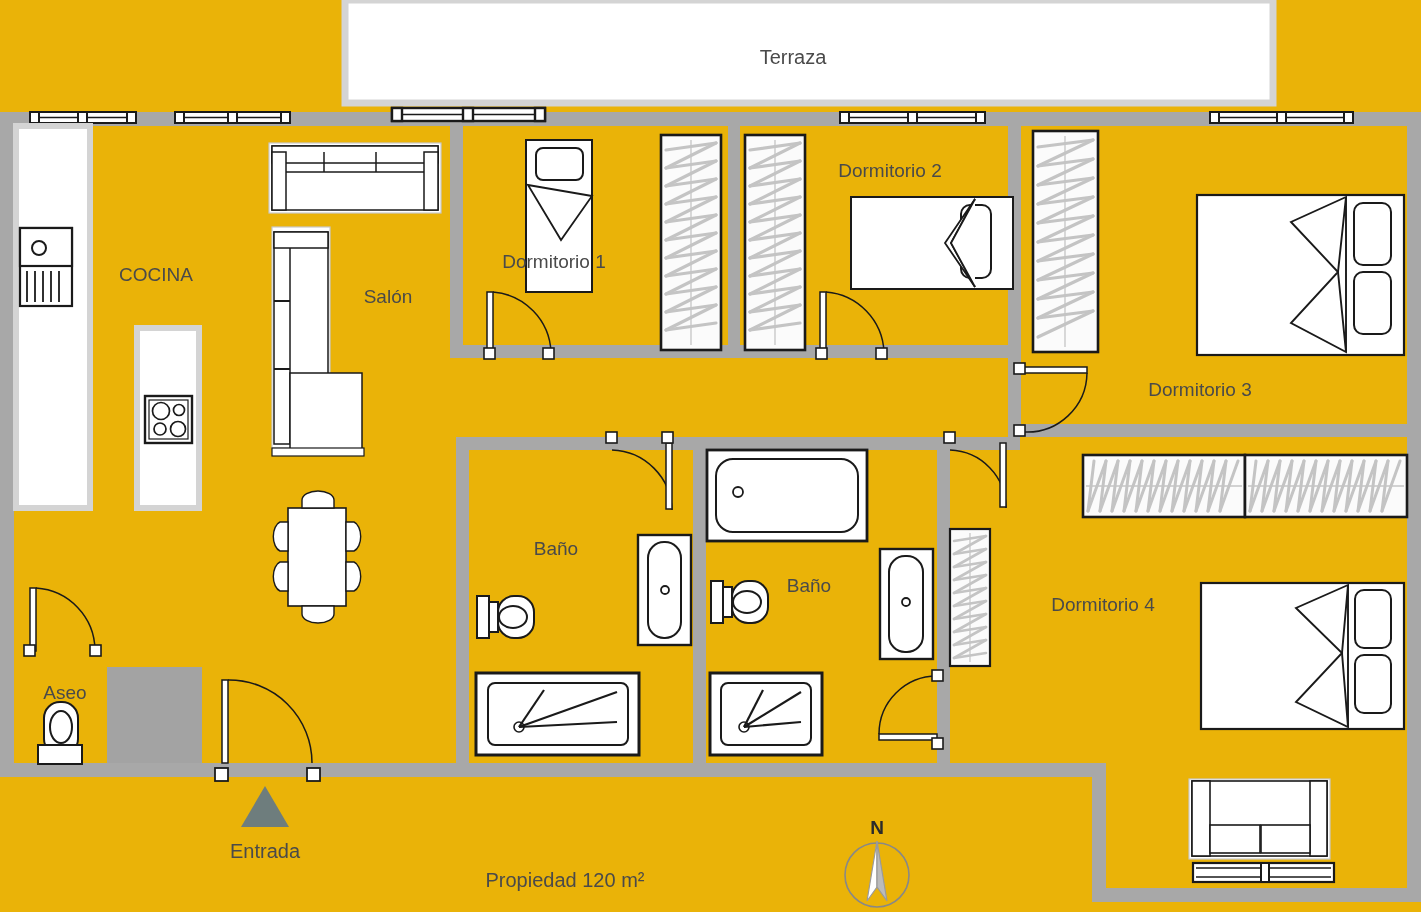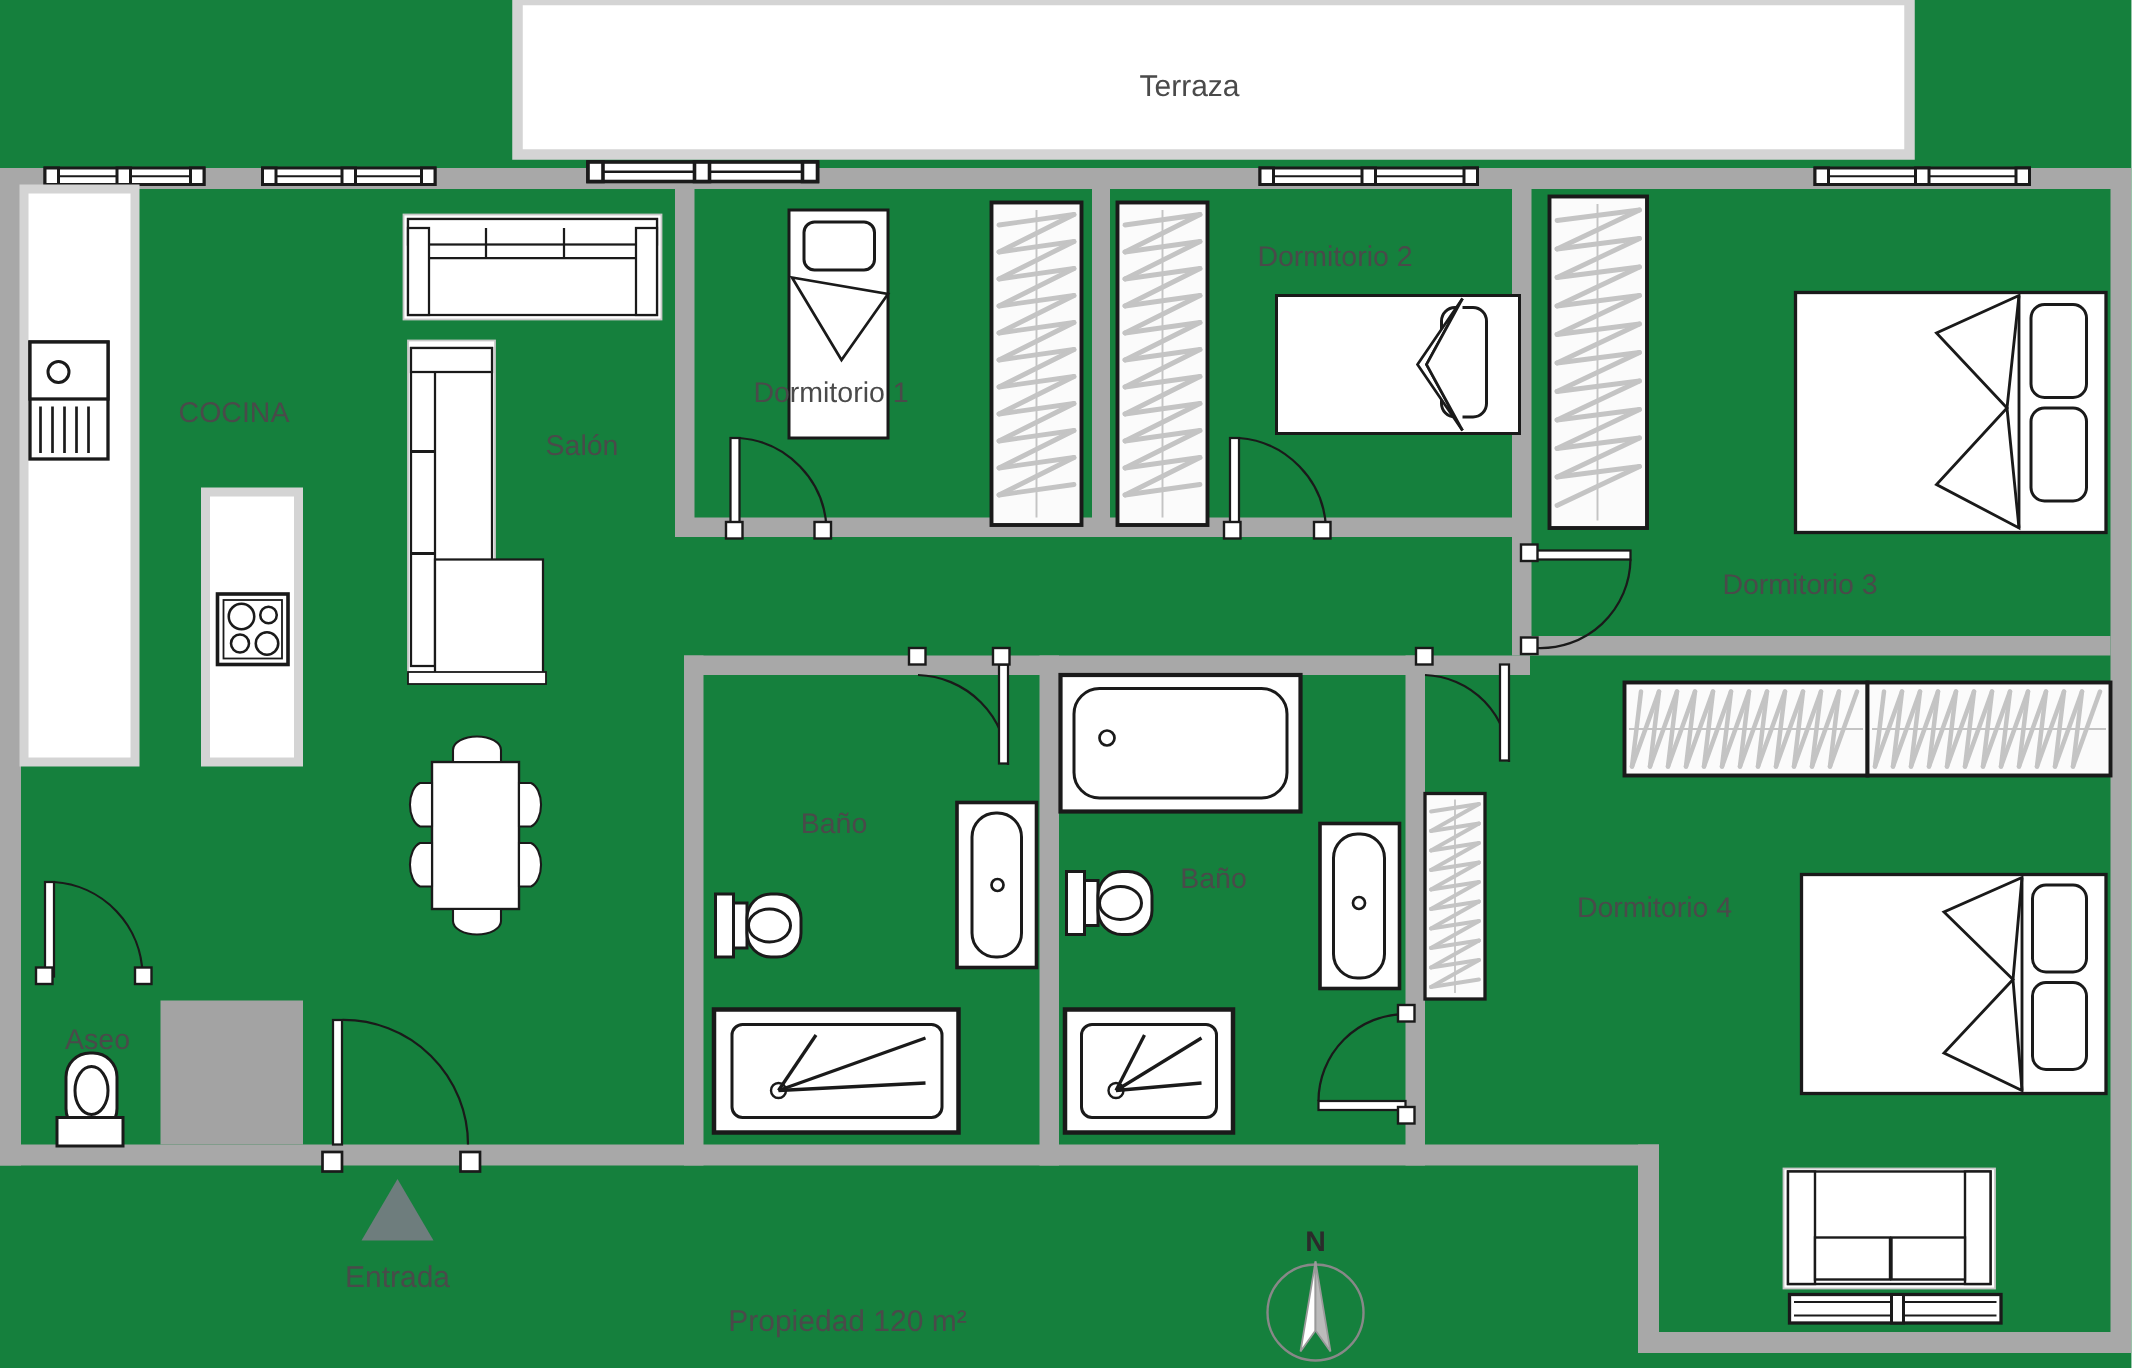--- a/index.html
+++ b/index.html
@@ -7,21 +7,21 @@
     padding: 0;
     background: #ffffff;
   }
   body {
     font-family: "Liberation Sans", sans-serif;
   }
   #floorplan-root {
     position: relative;
     width: 1421px;
     height: 912px;
-    background: #15803d;
+    background: #eab308;
     overflow: hidden;
   }
   #floorplan-svg {
     display: block;
     width: 1421px;
     height: 912px;
   }
   .room-label {
     font-family: "Liberation Sans", sans-serif;
     fill: #4a4a4a;

